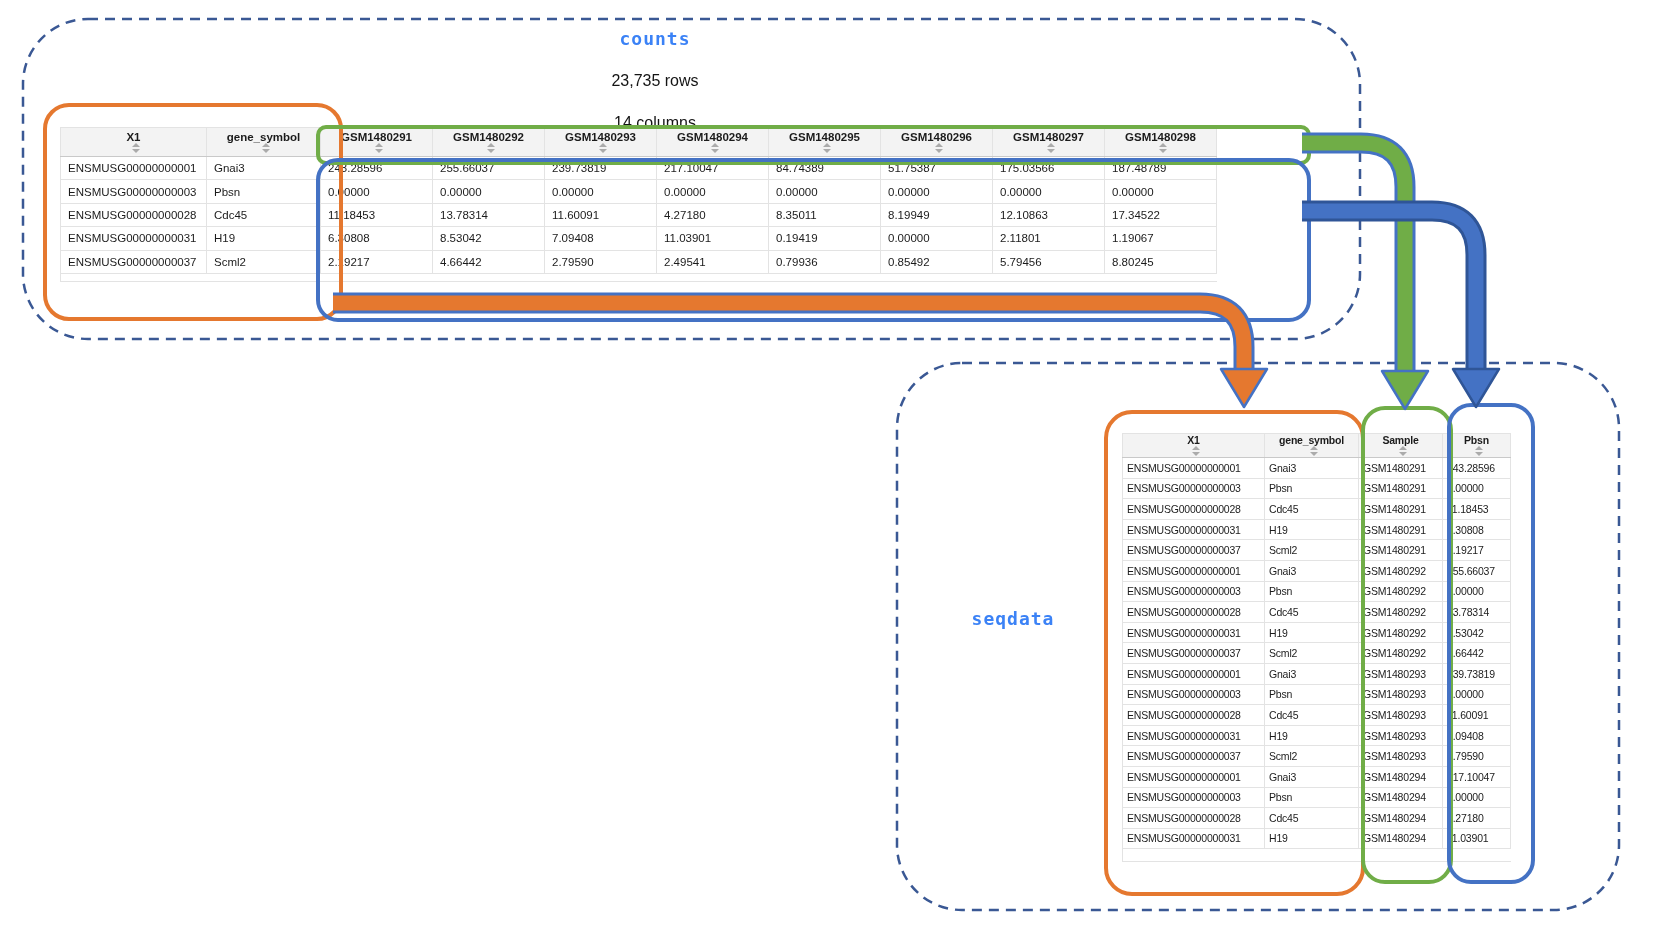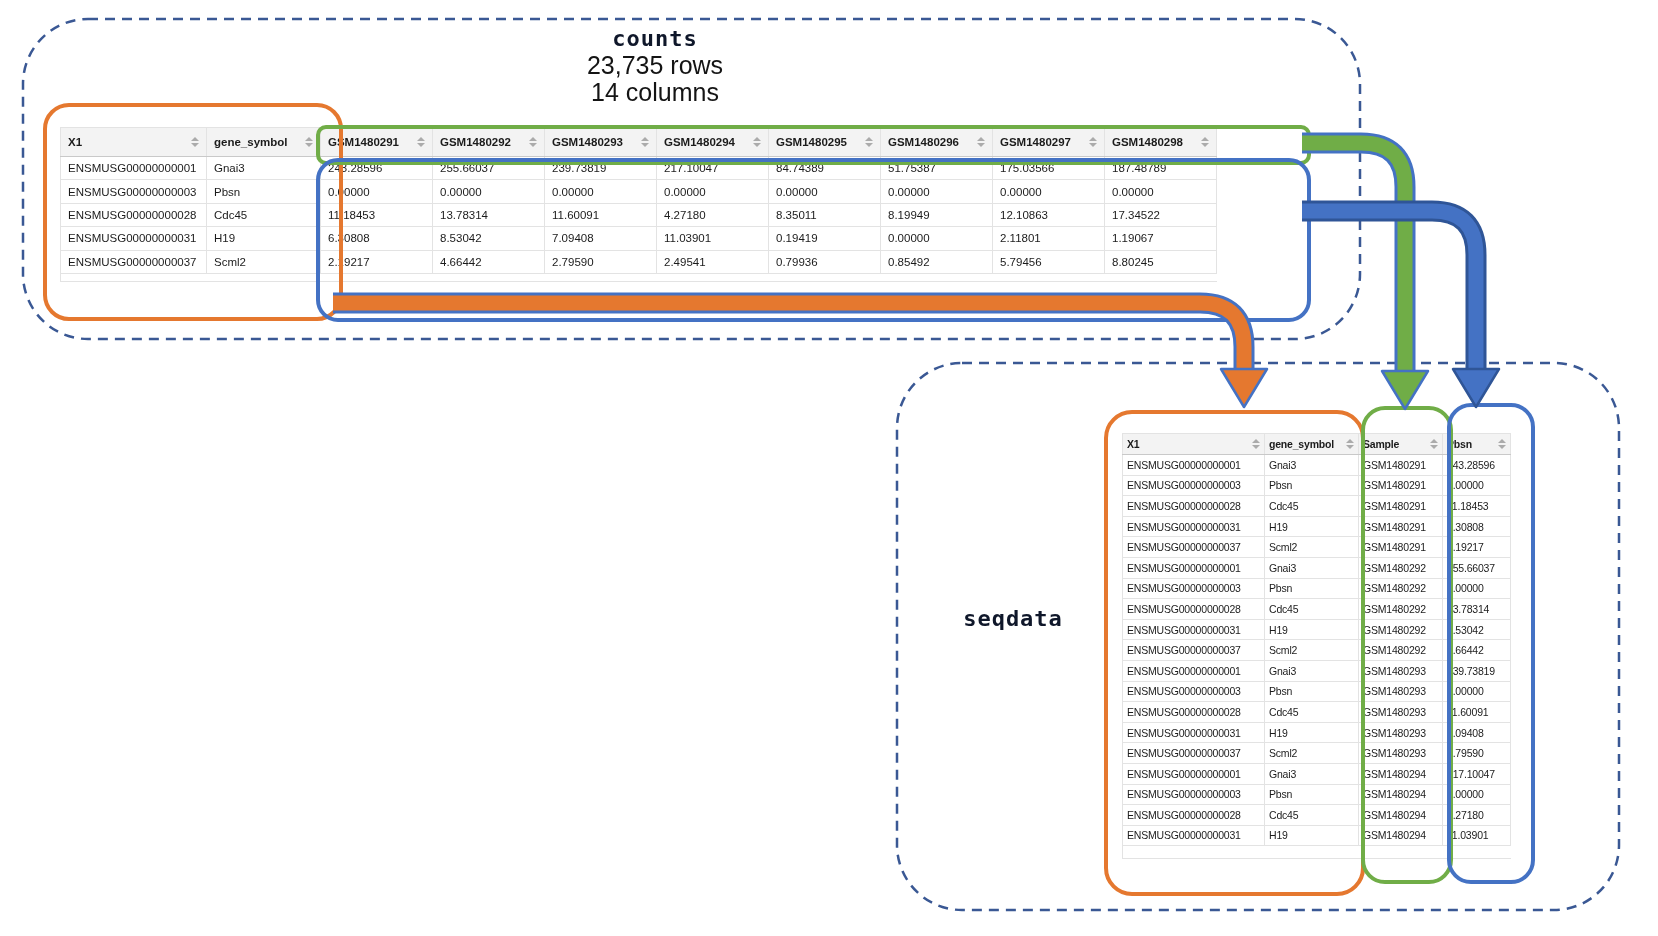--- a/index.html
+++ b/index.html
@@ -7,37 +7,37 @@
     position:relative;
     width:1658px;height:936px;
     background:#ffffff;
     font-family:"Liberation Sans", sans-serif;
     overflow:hidden;
   }
   
   .label-block{position:absolute;text-align:center;z-index:1;}
   .panel-title{
     font-family:"DejaVu Sans Mono", monospace;
-    font-weight:bold;font-size:22px;line-height:27px;
-    color:#0f172a;letter-spacing:1px;
+    font-weight:bold;font-size:18px;line-height:27px;
+    color:#3b82f6;letter-spacing:1px;
   }
-  .panel-sub{font-size:25px;line-height:27px;color:#141414;}
+  .panel-sub{font-size:16px;line-height:27px;color:#141414;margin-top:15px;}
 
   
   .rtable{position:absolute;z-index:2;border-collapse:collapse;table-layout:fixed;background:#fff;}
   .rtable th,.rtable td{
     border-right:1px solid #E3E3E3;border-bottom:1px solid #E3E3E3;
     padding:0 7px;white-space:nowrap;overflow:hidden;
     color:#1b1b1b;text-align:left;vertical-align:middle;
   }
   .rtable th{
     background:#F3F3F3;font-weight:bold;
     border-bottom:1px solid #C9C9C9;border-top:1px solid #E3E3E3;
   }
-  .rtable th .th-inner{display:flex;align-items:center;justify-content:space-between;}
+  .rtable th .th-inner{display:flex;align-items:center;justify-content:space-between;flex-direction:column;}
   .rtable td.num{text-align:left;}
   .rtable tr.spacer td{border-right:none;}
   .rtable th:first-child,.rtable td:first-child{border-left:1px solid #E3E3E3;}
 
   #counts-table{left:60px;top:127px;font-size:11.5px;}
   #counts-table th{height:28px;}
   #counts-table td{height:22.4px;}
 
   #seqdata-table{left:1122px;top:433px;font-size:10.5px;letter-spacing:-0.2px;}
   #seqdata-table th{height:20px;}

